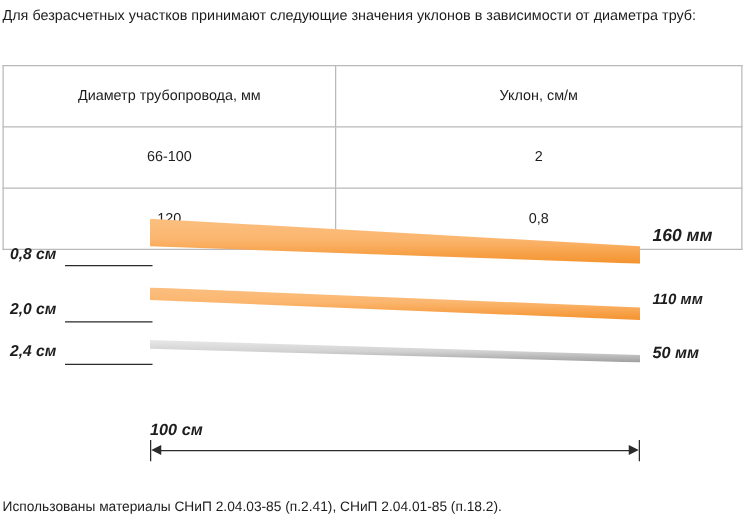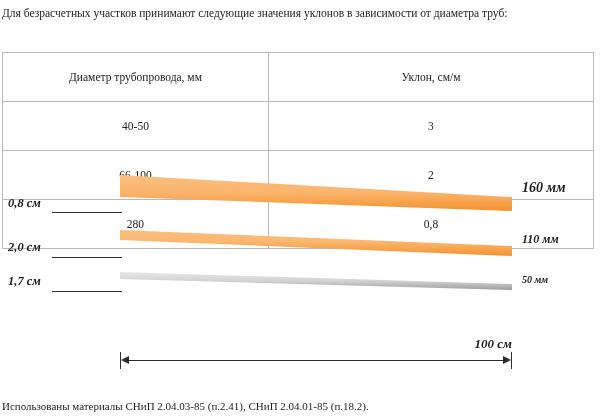--- a/index.html
+++ b/index.html
@@ -12,21 +12,20 @@
     background: #ffffff;
     font-family: "Liberation Sans", sans-serif;
     color: #1a1a1a;
     overflow: hidden;
     position: relative;
   }
   .page {
     position: relative;
     width: 600px;
     height: 416px;
-    font-family: Liberation Serif, serif;
   }
   .intro {
     position: absolute;
     left: 2px;
     top: 6px;
     width: 592px;
     font-size: 11.5px;
     line-height: 15px;
     color: #1d1d1d;
   }
@@ -111,21 +110,21 @@
   .dia-label {
     position: absolute;
     font-size: 12.5px;
     font-style: italic;
     font-weight: bold;
     color: #1d1d1d;
     white-space: nowrap;
   }
   .dia-1 { left: 522px; top: 30px; font-size: 14px; }
   .dia-2 { left: 522px; top: 82px; font-size: 12px; }
-  .dia-3 { left: 522px; top: 124px; font-size: 10px; }
+  .dia-3 { left: 522px; top: 124px; font-size: 13px; }
 
   
   .dim {
     position: absolute;
     left: 120px;
     top: 200px;
     width: 392px;
     height: 22px;
   }
   .dim .line {
@@ -159,21 +158,21 @@
   }
   .dim .arrow.right {
     right: 1px;
     border-left: 8px solid #2b2b2b;
   }
   .dim-label {
     position: absolute;
     left: 0;
     right: 0;
     top: -14px;
-    text-align: right;
+    text-align: left;
     font-size: 13px;
     font-style: italic;
     font-weight: bold;
     color: #1d1d1d;
   }
 
   .footer {
     position: absolute;
     left: 2px;
     top: 400px;
@@ -195,29 +194,25 @@
         <col class="c2">
       </colgroup>
     <thead>
       <tr>
         <th>Диаметр трубопровода, мм</th>
         <th>Уклон, см/м</th>
       </tr>
     </thead>
     <tbody>
       <tr>
-        <td>40-50</td>
-        <td>3</td>
-      </tr>
-      <tr>
         <td>66-100</td>
         <td>2</td>
       </tr>
       <tr>
-        <td>280</td>
+        <td>120</td>
         <td>0,8</td>
       </tr>
     </tbody>
   </table>
 
   <div class="diagram">
 
     <div class="pipe pipe-1">
       <svg width="392" height="36" viewBox="0 0 392 36" preserveAspectRatio="none">
         <defs>
@@ -256,21 +251,21 @@
         <polygon points="0,0 392,12 392,18 0,7" fill="url(#g3)"></polygon>
       </svg>
     </div>
 
     <div class="leader leader-1"></div>
     <div class="leader leader-2"></div>
     <div class="leader leader-3"></div>
 
     <div class="slope-label slope-1">0,8 см</div>
     <div class="slope-label slope-2">2,0 см</div>
-    <div class="slope-label slope-3">1,7 см</div>
+    <div class="slope-label slope-3">2,4 см</div>
 
     <div class="dia-label dia-1">160 мм</div>
     <div class="dia-label dia-2">110 мм</div>
     <div class="dia-label dia-3">50 мм</div>
 
     <div class="dim">
       <div class="dim-label">100 см</div>
       <div class="tick left"></div>
       <div class="tick right"></div>
       <div class="line"></div>

